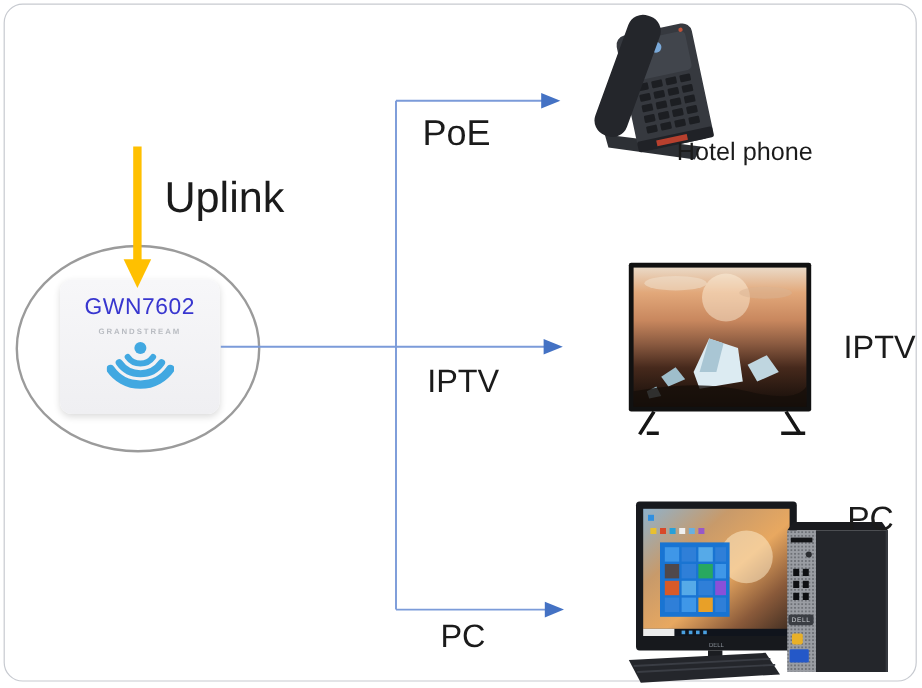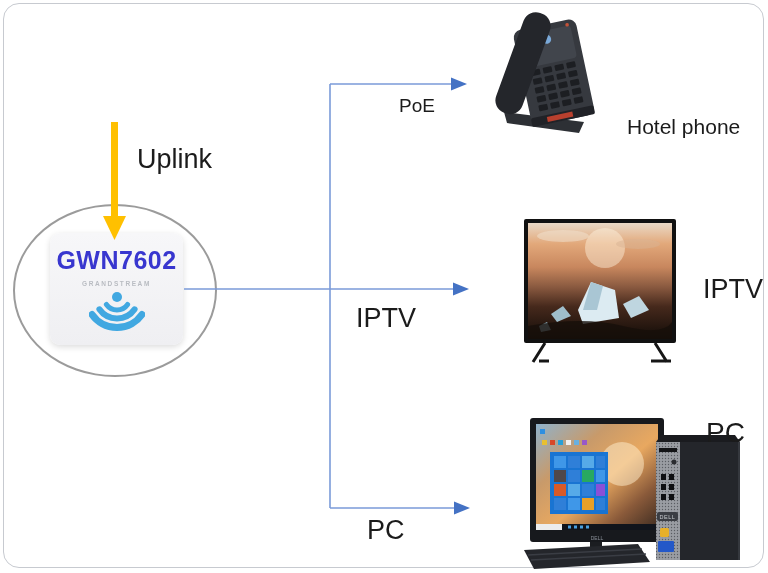--- a/index.html
+++ b/index.html
@@ -6,35 +6,35 @@
   .canvas{
     position:relative;width:768px;height:573px;background:#ffffff;overflow:hidden;
     font-family:"Liberation Sans",sans-serif;color:#1b1b1b;
   }
   .frame{
     position:absolute;left:3px;top:3px;right:4px;bottom:5px;
     border:1.5px solid #c7cad0;border-radius:16px;pointer-events:none;
   }
   .connectors{position:absolute;left:0;top:0;z-index:5;pointer-events:none;}
   .lbl{position:absolute;z-index:6;white-space:nowrap;color:#1b1b1b;}
-  .lbl-uplink{left:137px;top:144px;font-size:27px;}
-  .lbl-poe{left:352px;top:95px;font-size:19px;margin-left:47px;}
+  .lbl-uplink{left:137px;top:144px;font-size:36px;}
+  .lbl-poe{left:352px;top:95px;font-size:30px;}
   .lbl-iptv-branch{left:356px;top:303px;font-size:27px;}
   .lbl-pc-branch{left:367px;top:515px;font-size:27px;}
-  .hotel-label{left:627px;top:112px;font-size:21px;line-height:29px;}
+  .hotel-label{left:564px;top:112px;font-size:21px;line-height:29px;}
   .lbl-iptv-dev{left:703px;top:274px;font-size:27px;}
   .lbl-pc-dev{left:706px;top:417px;font-size:28px;}
   
   .ap-node{position:absolute;left:13px;top:204px;width:204px;height:173px;z-index:2;}
   .ap-ellipse{position:absolute;left:0;top:0;width:200px;height:169px;
     border:2px solid #9b9b9b;border-radius:50%;background:transparent;}
   .ap-card{position:absolute;left:37px;top:29px;width:133px;height:112px;border-radius:10px;
     background:linear-gradient(180deg,#f7f7f9 0%,#efeff2 100%);
     box-shadow:0 2px 6px rgba(0,0,0,0.14);text-align:center;}
-  .ap-model{margin-top:13px;font-size:25px;font-weight:bold;color:#3836cf;letter-spacing:0.5px;}
+  .ap-model{margin-top:13px;font-size:19px;font-weight:normal;color:#3836cf;letter-spacing:0.5px;}
   .ap-brand{margin-top:5px;font-size:6.5px;color:#b9bcc2;letter-spacing:1.6px;font-weight:bold;}
   .ap-wifi{display:block;margin:3px auto 0;}
   .device{position:absolute;z-index:1;}
   .dev-phone{left:492px;top:10px;}
   .dev-tv{left:523px;top:218px;}
   .dev-pc{left:490px;top:412px;}
 </style>
 </head>
 <body>
 

